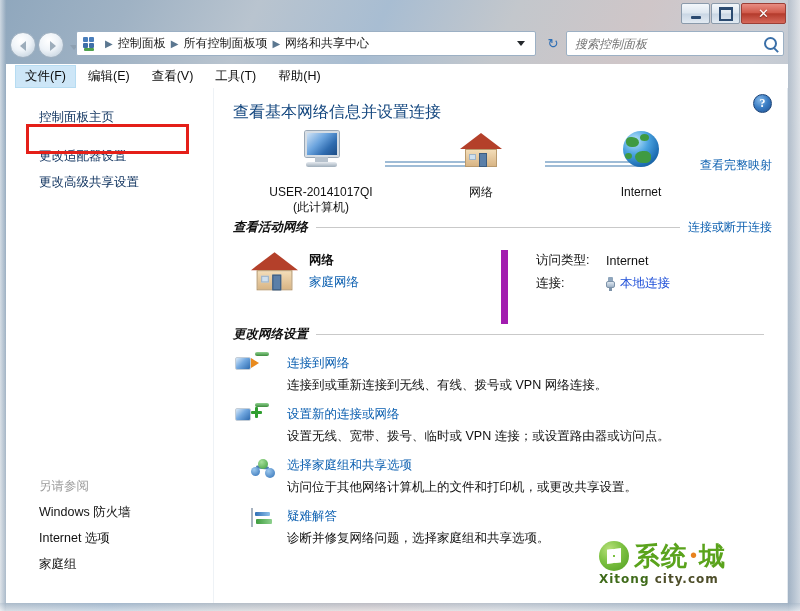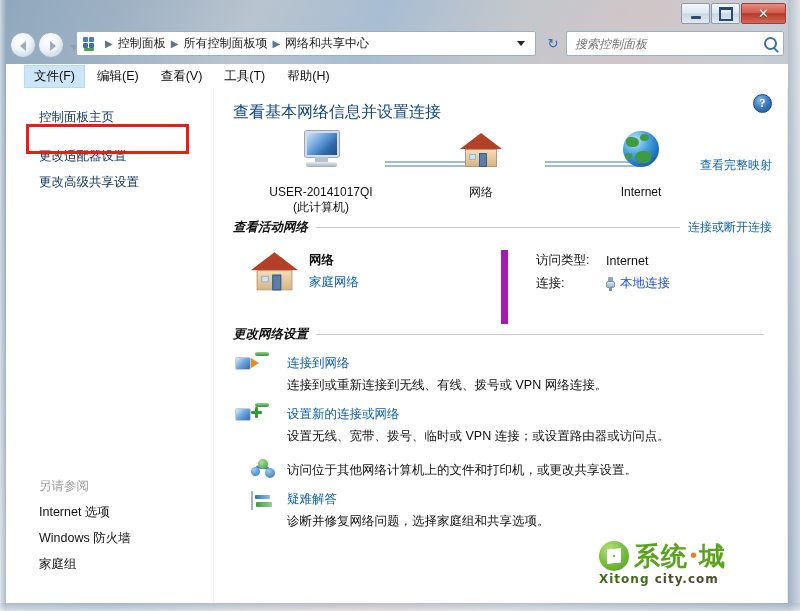--- a/index.html
+++ b/index.html
@@ -114,21 +114,21 @@
     position:relative; flex:none; margin-right:2px;
   }
   .mag::after{
     content:""; position:absolute; right:-4px; bottom:-3px; width:6px;height:2px;
     background:#3a6fa8; transform:rotate(45deg);
   }
 
   
   #menubar {
     position:absolute; left:6px; top:64px; width:782px; height:24px;
-    background:#ffffff; display:flex; align-items:center; padding-left:18px;
+    background:#ffffff; display:flex; align-items:center; padding-left:9px;
   }
   .menuitem {
     font-size:12.5px; color:#0c0c0c; padding:3px 10px; margin-right:2px;
   }
   .menuitem.active {
     background:#cde6f7; border:1px solid #b6dcf2; padding:2px 9px;
   }
 
   
   #client {
@@ -407,22 +407,22 @@
     <div id="sidebar">
       <div class="side-link">控制面板主页</div>
       <div style="height:13px"></div>
       <div class="side-link">更改适配器设置</div>
       <div class="side-link">更改高级共享设置</div>
 
       <div id="redbox"></div>
 
       <div id="seealso">
         <div class="sideheading">另请参阅</div>
+        <div class="side-link plain">Windows 防火墙</div>
         <div class="side-link plain">Internet 选项</div>
-        <div class="side-link plain">Windows 防火墙</div>
         <div class="side-link plain">家庭组</div>
       </div>
     </div>
 
     <div id="main">
 
       <div id="helpbtn">?</div>
 
       <div id="pagetitle">查看基本网络信息并设置连接</div>
 
@@ -531,20 +531,21 @@
           </div>
         </div>
 
         <div class="task">
           <div class="tico">
             <span class="ico-home">
               <span class="bar"></span><span class="s1"></span><span class="s2"></span><span class="s3"></span>
             </span>
           </div>
           <div class="tbody">
+            <div class="tlink">选择家庭组和共享选项</div>
             <div class="tdesc">访问位于其他网络计算机上的文件和打印机，或更改共享设置。</div>
           </div>
         </div>
 
         <div class="task">
           <div class="tico">
             <span class="ico-trouble">
               <span class="b1"></span><span class="b2"></span>
             </span>
           </div>

